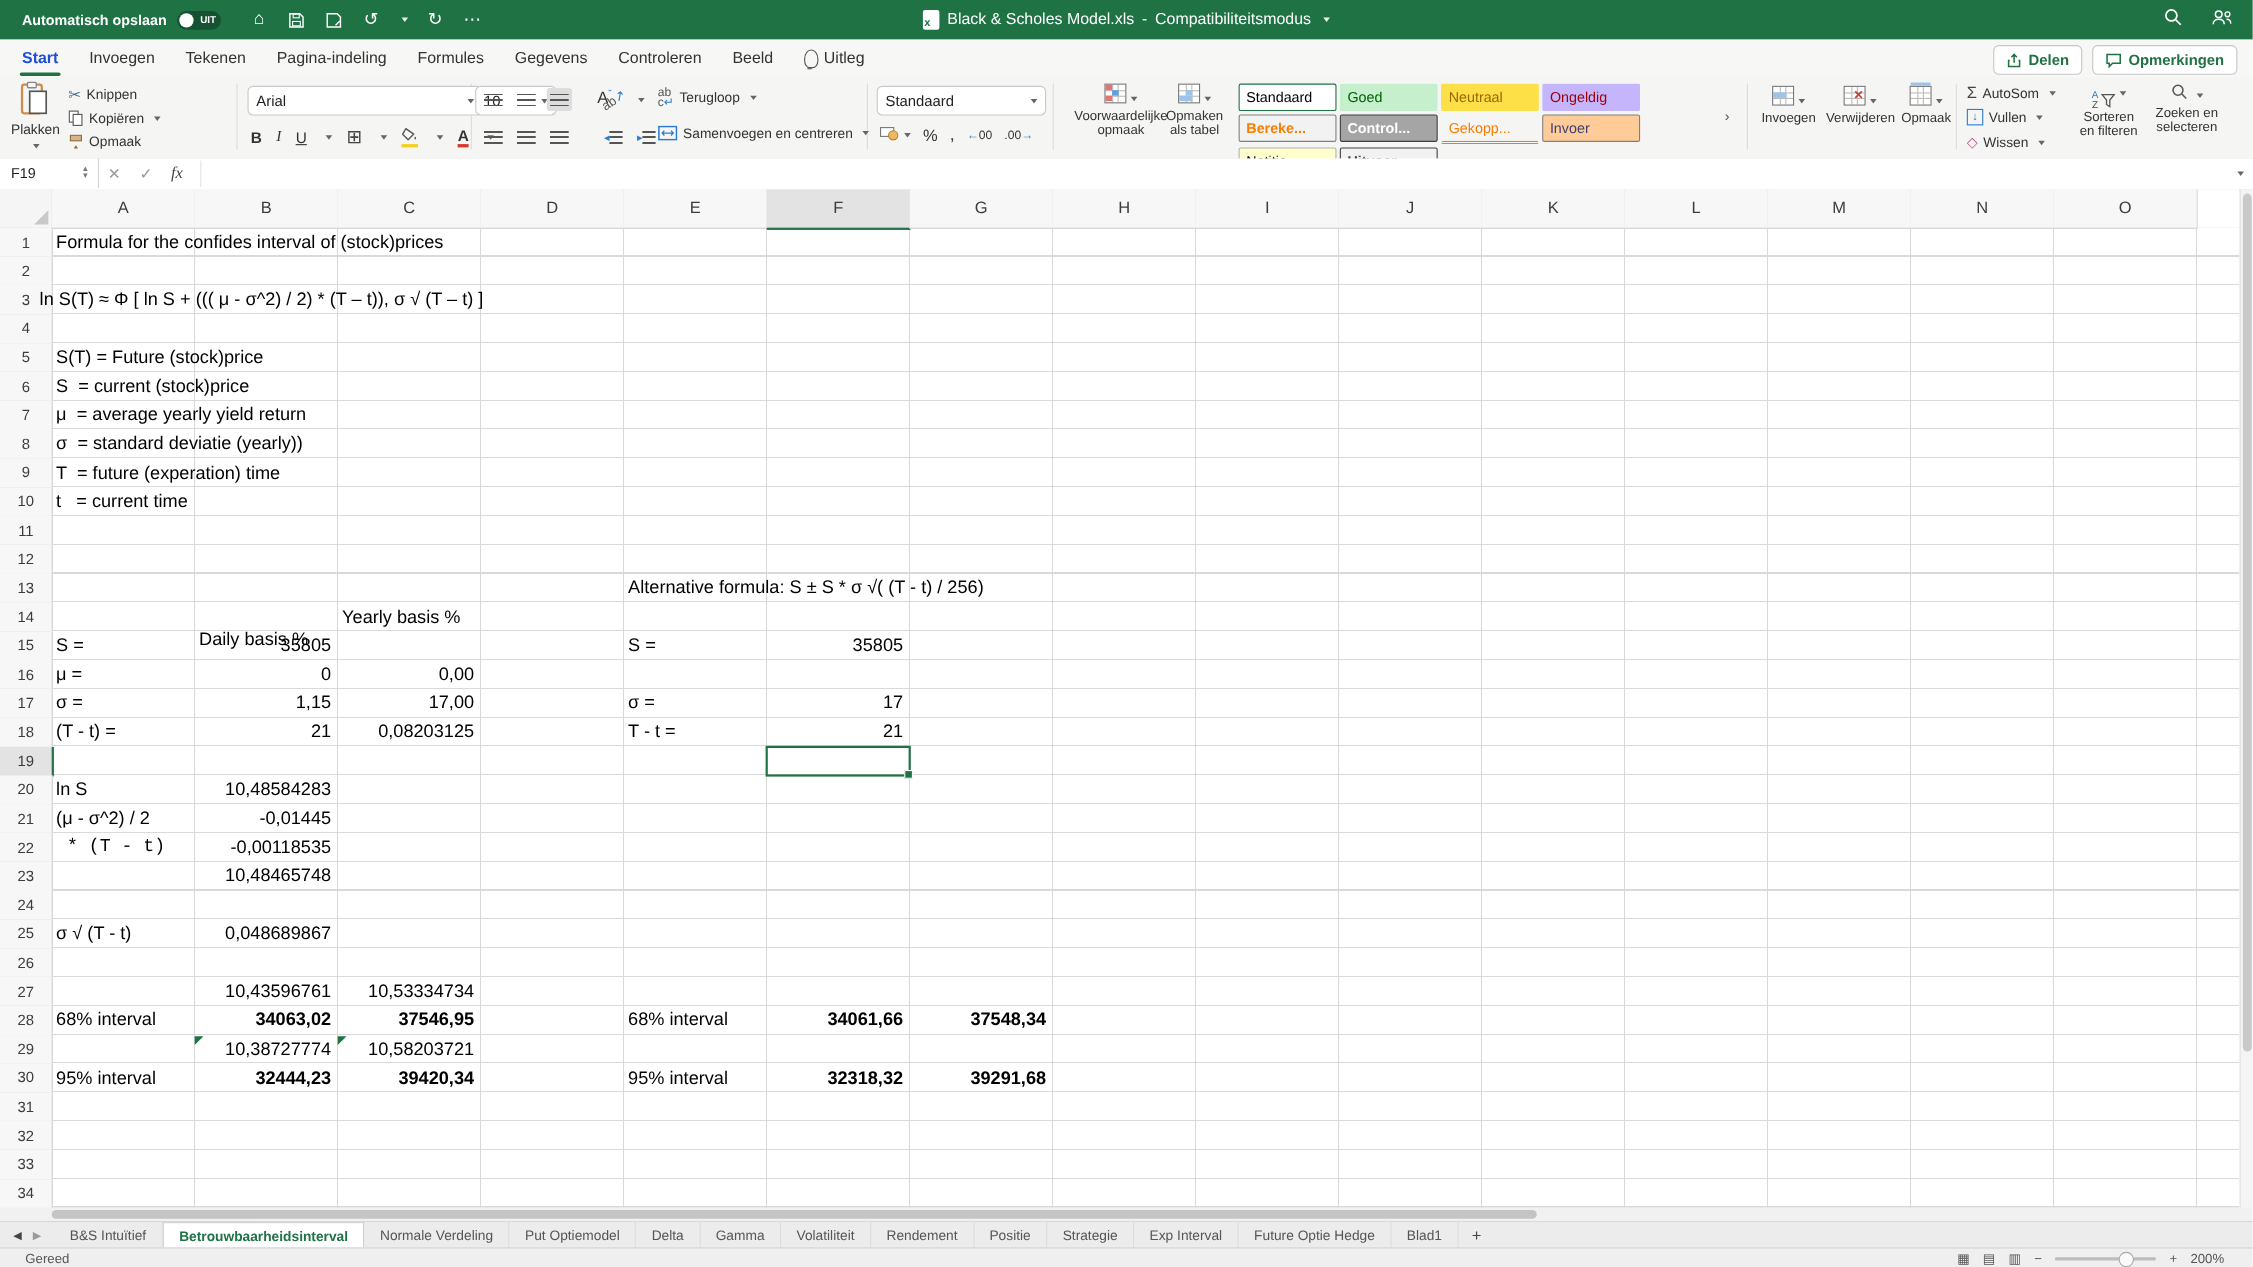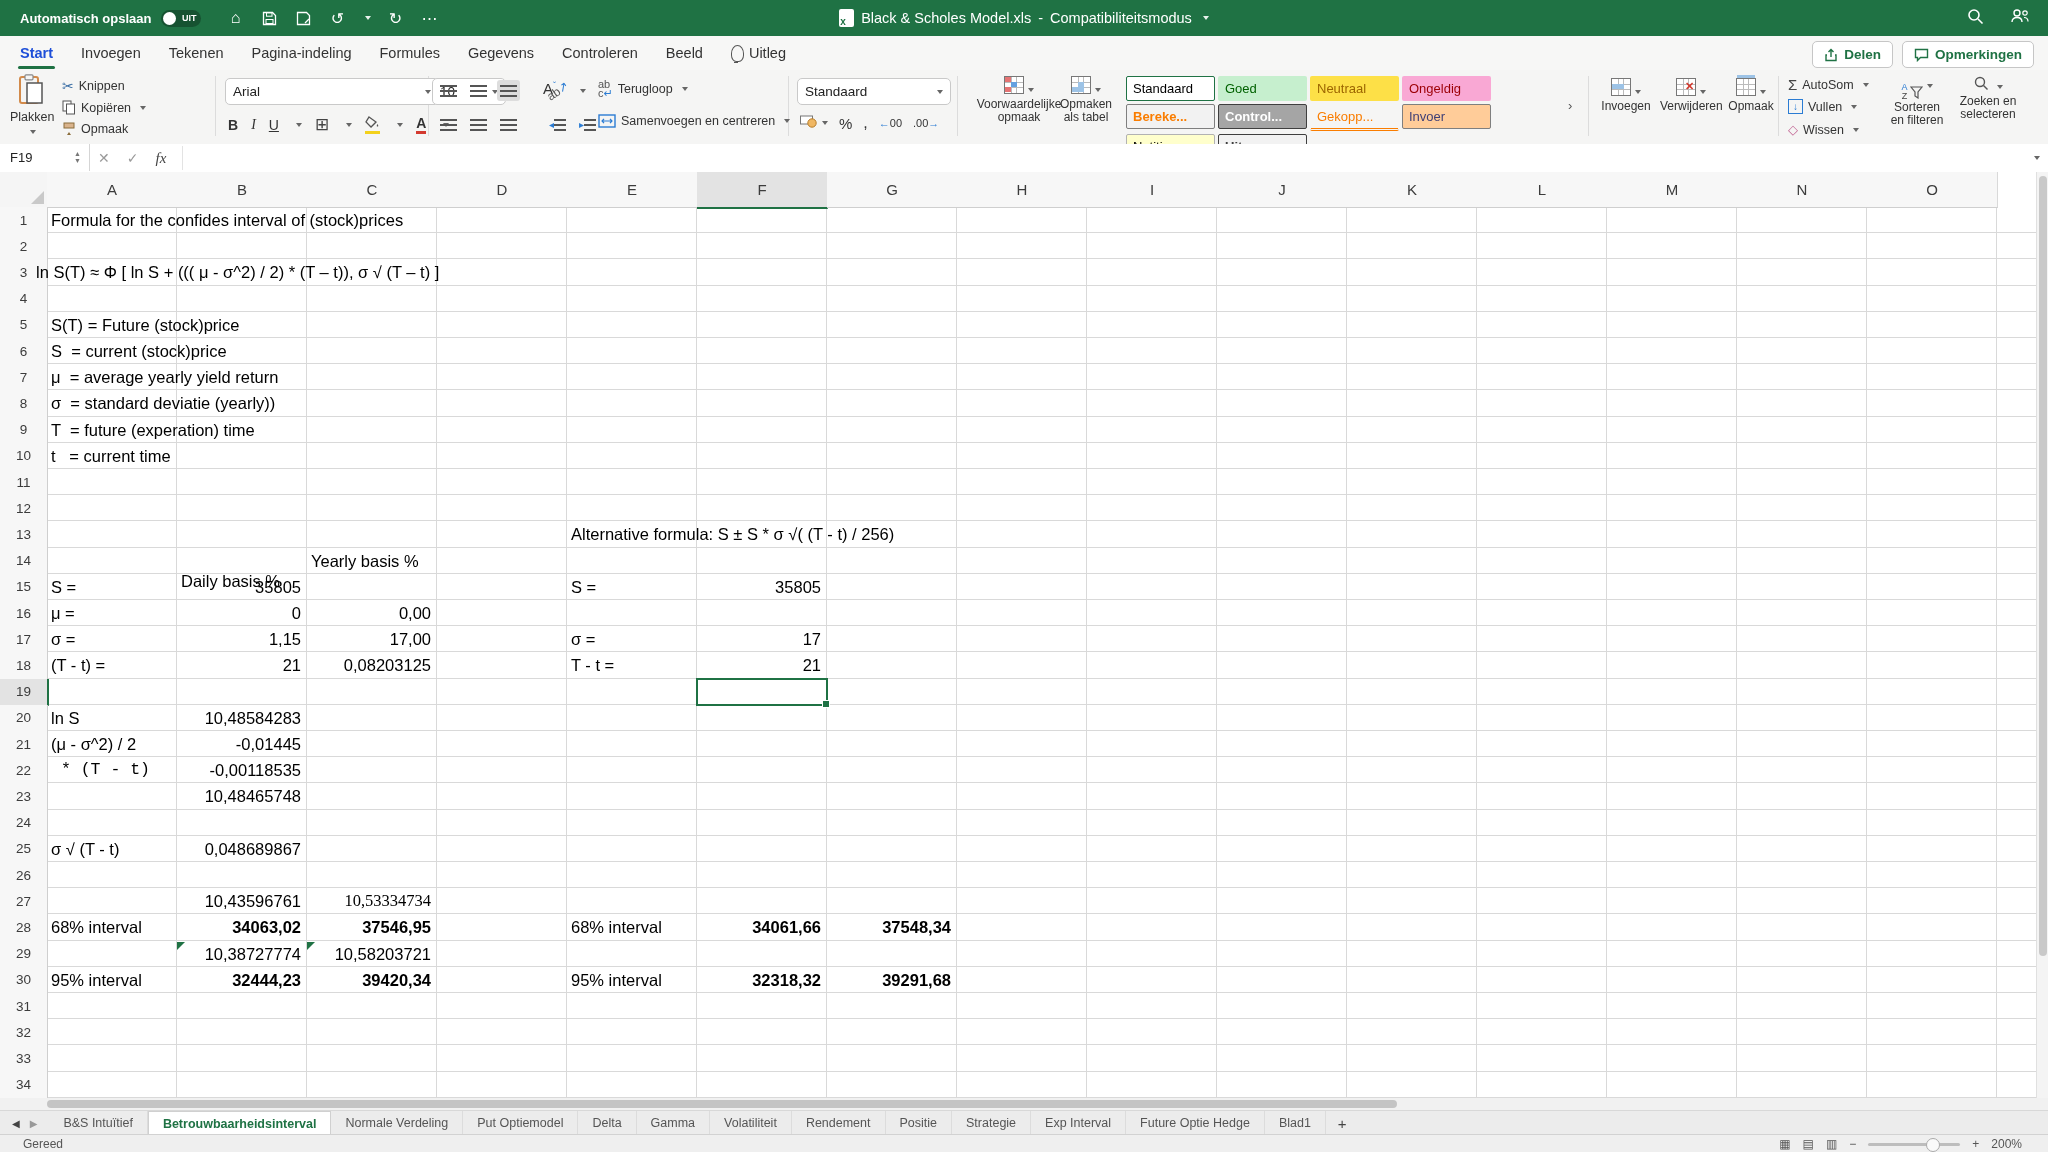--- a/index.html
+++ b/index.html
@@ -348,21 +348,21 @@
   <div class="abs" style="left:1126px;top:6px;width:440px;display:flex;flex-wrap:wrap;gap:3px" id="style-gallery">
       <div class="stylechip" style="width: 75px; background: rgb(255, 255, 255); color: rgb(0, 0, 0); border: 1.5px solid rgb(31, 114, 68);">
         <span>Standaard</span>
       </div>
       <div class="stylechip" style="width: 75px; background: rgb(198, 239, 206); color: rgb(0, 97, 0); border: 1px solid transparent;">
         <span>Goed</span>
       </div>
       <div class="stylechip" style="width: 75px; background: #fde047; color: rgb(156, 101, 0); border: 1px solid transparent;">
         <span>Neutraal</span>
       </div>
-      <div class="stylechip" style="width: 75px; background: #f9a8d4; color: rgb(156, 0, 6); border: 1px solid transparent;">
+      <div class="stylechip" style="width: 75px; background: #c4b5fd; color: rgb(156, 0, 6); border: 1px solid transparent;">
         <span>Ongeldig</span>
       </div>
       <div class="stylechip" style="width: 75px; background: rgb(242, 242, 242); color: rgb(250, 125, 0); border: 1.5px solid rgb(127, 127, 127); font-weight: bold;">
         <span>Bereke...</span>
       </div>
       <div class="stylechip" style="width: 75px; background: rgb(165, 165, 165); color: rgb(255, 255, 255); border: 1.5px solid rgb(63, 63, 63); font-weight: bold;">
         <span>Control...</span>
       </div>
       <div class="stylechip" style="width: 75px; background: transparent; color: rgb(250, 125, 0); border-width: 1px 1px 3px; border-style: solid solid double; border-color: transparent transparent rgb(250, 125, 0); border-image: initial;">
         <span>Gekopp...</span>
@@ -557,21 +557,21 @@
     <div class="cell" style="top: 532.8px; left: 51px;">ln S</div>
     <div class="cell" style="top: 532.8px; left: 137px; width: 164px; text-align: right;">10,48584283</div>
     <div class="cell" style="top: 559px; left: 51px;">(μ - σ^2) / 2</div>
     <div class="cell" style="top: 559px; left: 137px; width: 164px; text-align: right;">-0,01445</div>
     <div class="cell" style="top: 585.2px; left: 51px; font-family: Liberation Mono, monospace;"> * (T - t)</div>
     <div class="cell" style="top: 585.2px; left: 137px; width: 164px; text-align: right;">-0,00118535</div>
     <div class="cell" style="top: 611.4px; left: 137px; width: 164px; text-align: right;">10,48465748</div>
     <div class="cell" style="top: 663.8px; left: 51px;">σ √ (T - t)</div>
     <div class="cell" style="top: 663.8px; left: 137px; width: 164px; text-align: right;">0,048689867</div>
     <div class="cell" style="top: 716.2px; left: 137px; width: 164px; text-align: right;">10,43596761</div>
-    <div class="cell" style="top: 716.2px; left: 267px; width: 164px; text-align: right; font-family: Liberation Serif, serif;">10,53334734</div>
+    <div class="cell" style="top: 716.2px; left: 267px; width: 164px; text-align: right;">10,53334734</div>
     <div class="cell" style="top: 742.4px; left: 51px;">68% interval</div>
     <div class="cell b" style="top: 742.4px; left: 137px; width: 164px; text-align: right;">34063,02</div>
     <div class="cell b" style="top: 742.4px; left: 267px; width: 164px; text-align: right;">37546,95</div>
     <div class="cell" style="top: 742.4px; left: 571px;">68% interval</div>
     <div class="cell b" style="top: 742.4px; left: 657px; width: 164px; text-align: right;">34061,66</div>
     <div class="cell b" style="top: 742.4px; left: 787px; width: 164px; text-align: right;">37548,34</div>
     <div class="cell" style="top: 768.6px; left: 137px; width: 164px; text-align: right;">10,38727774</div>
     <div class="flagtri" style="left: 177px; top: 769.6px;"></div>
     <div class="cell" style="top: 768.6px; left: 267px; width: 164px; text-align: right;">10,58203721</div>
     <div class="flagtri" style="left: 307px; top: 769.6px;"></div>

